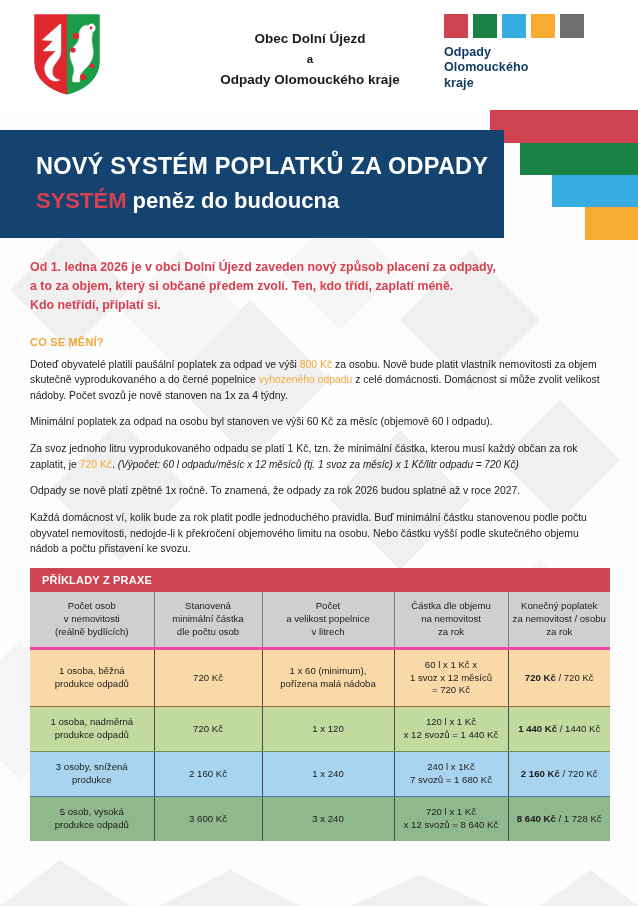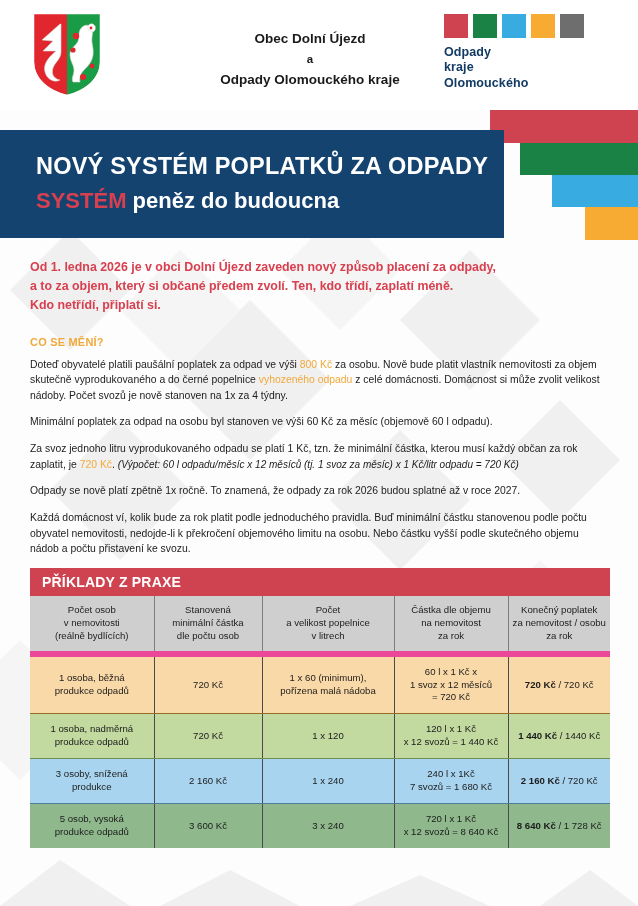--- a/index.html
+++ b/index.html
@@ -169,35 +169,35 @@
   }
   table.examples {
     width: 580px;
     border-collapse: collapse;
     table-layout: fixed;
   }
   table.examples caption {
     caption-side: top;
     background: #cf4350;
     color: #ffffff;
-    font-size: 14px;
+    font-size: 11px;
     font-weight: bold;
     text-align: left;
     padding: 6px 0 6px 12px;
     letter-spacing: .2px;
   }
   table.examples th {
     background: #cfcfcf;
     color: #1c1c1c;
     font-size: 9.6px;
     font-weight: normal;
     line-height: 1.35;
     padding: 8px 4px;
     border-left: 1px solid #7d7d7d;
-    border-bottom: 6px solid #ec4899;
+    border-bottom: 3px solid #ec4899;
     text-align: center;
     vertical-align: middle;
   }
   table.examples th:first-child { border-left: none; }
   table.examples td {
     font-size: 9.6px;
     line-height: 1.35;
     color: #1c1c1c;
     padding: 9px 4px;
     border-left: 1px solid #4a4a4a;
@@ -281,22 +281,22 @@
     <div class="brand">
       <div class="brand-swatches">
         <i style="background:#cf4350"></i>
         <i style="background:#1a8244"></i>
         <i style="background:#38ace0"></i>
         <i style="background:#f7ab33"></i>
         <i style="background:#6e6e6e"></i>
       </div>
       <div class="brand-name">
         <div>Odpady</div>
+        <div>Olomouckého</div>
         <div>kraje</div>
-        <div>Olomouckého</div>
       </div>
     </div>
   </div>
 
   <div class="banner-wrap">
     <div class="blk red" style="background:#cf4350"></div>
     <div class="blk green" style="background:#1a8244"></div>
     <div class="blk blue" style="background:#38ace0"></div>
     <div class="blk orange" style="background:#f7ab33"></div>
 

